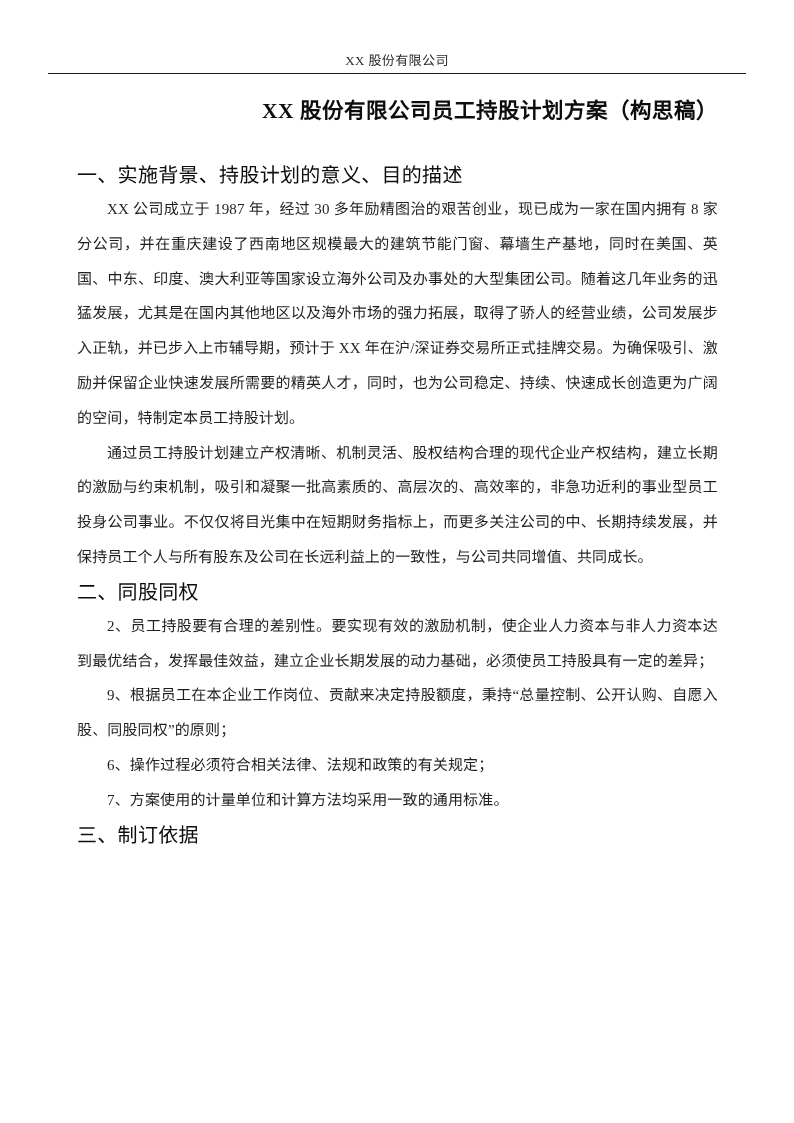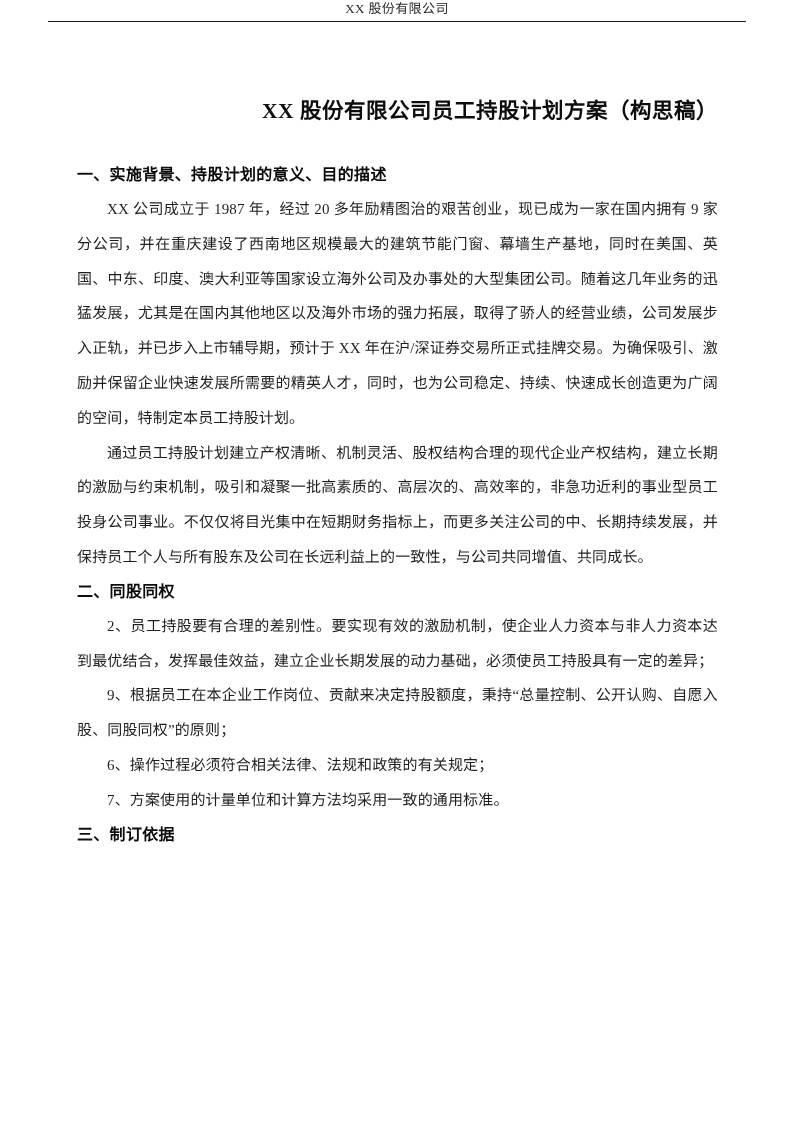--- a/index.html
+++ b/index.html
@@ -20,20 +20,21 @@
     overflow: hidden;
     box-sizing: border-box;
   }
 
   
   .header-band {
     position: absolute;
     left: 0;
     top: 0;
     width: 794px;
+    padding-top: 52px;
   }
   .header-text {
     text-align: center;
     font-size: 13px;
     line-height: 18px;
     color: #2b2b2b;
     letter-spacing: 0.4px;
   }
   .header-rule {
     margin: 3px auto 0 auto;
@@ -54,22 +55,22 @@
     font-size: 21.5px;
     font-weight: bold;
     text-align: right;
     line-height: 30px;
     letter-spacing: 0.5px;
     margin: 0 0 32px 0;
     color: #0d0d0d;
   }
 
   .section-heading {
-    font-size: 16px;
-    font-weight: bold;
+    font-size: 20px;
+    font-weight: normal;
     line-height: 34px;
     margin: 0;
     letter-spacing: 0.3px;
     color: #0d0d0d;
   }
 
   .para {
     font-size: 15px;
     line-height: 34.8px;
     margin: 0;
@@ -88,21 +89,21 @@
   <div class="header-band">
     <div class="header-text">XX 股份有限公司</div>
     <div class="header-rule"></div>
   </div>
 
   <div class="content">
 
     <h1 class="doc-title">XX 股份有限公司员工持股计划方案（构思稿）</h1>
 
     <h2 class="section-heading">一、实施背景、持股计划的意义、目的描述</h2>
-    <p class="para">XX 公司成立于 1987 年，经过 20 多年励精图治的艰苦创业，现已成为一家在国内拥有 9 家分公司，并在重庆建设了西南地区规模最大的建筑节能门窗、幕墙生产基地，同时在美国、英国、中东、印度、澳大利亚等国家设立海外公司及办事处的大型集团公司。随着这几年业务的迅猛发展，尤其是在国内其他地区以及海外市场的强力拓展，取得了骄人的经营业绩，公司发展步入正轨，并已步入上市辅导期，预计于 XX 年在沪/深证券交易所正式挂牌交易。为确保吸引、激励并保留企业快速发展所需要的精英人才，同时，也为公司稳定、持续、快速成长创造更为广阔的空间，特制定本员工持股计划。</p>
+    <p class="para">XX 公司成立于 1987 年，经过 30 多年励精图治的艰苦创业，现已成为一家在国内拥有 8 家分公司，并在重庆建设了西南地区规模最大的建筑节能门窗、幕墙生产基地，同时在美国、英国、中东、印度、澳大利亚等国家设立海外公司及办事处的大型集团公司。随着这几年业务的迅猛发展，尤其是在国内其他地区以及海外市场的强力拓展，取得了骄人的经营业绩，公司发展步入正轨，并已步入上市辅导期，预计于 XX 年在沪/深证券交易所正式挂牌交易。为确保吸引、激励并保留企业快速发展所需要的精英人才，同时，也为公司稳定、持续、快速成长创造更为广阔的空间，特制定本员工持股计划。</p>
     <p class="para">通过员工持股计划建立产权清晰、机制灵活、股权结构合理的现代企业产权结构，建立长期的激励与约束机制，吸引和凝聚一批高素质的、高层次的、高效率的，非急功近利的事业型员工投身公司事业。不仅仅将目光集中在短期财务指标上，而更多关注公司的中、长期持续发展，并保持员工个人与所有股东及公司在长远利益上的一致性，与公司共同增值、共同成长。</p>
 
     <h2 class="section-heading">二、同股同权</h2>
     <p class="para">2、员工持股要有合理的差别性。要实现有效的激励机制，使企业人力资本与非人力资本达到最优结合，发挥最佳效益，建立企业长期发展的动力基础，必须使员工持股具有一定的差异；</p>
     <p class="para">9、根据员工在本企业工作岗位、贡献来决定持股额度，秉持“总量控制、公开认购、自愿入股、同股同权”的原则；</p>
     <p class="para">6、操作过程必须符合相关法律、法规和政策的有关规定；</p>
     <p class="para">7、方案使用的计量单位和计算方法均采用一致的通用标准。</p>
 
     <h2 class="section-heading">三、制订依据</h2>
 

